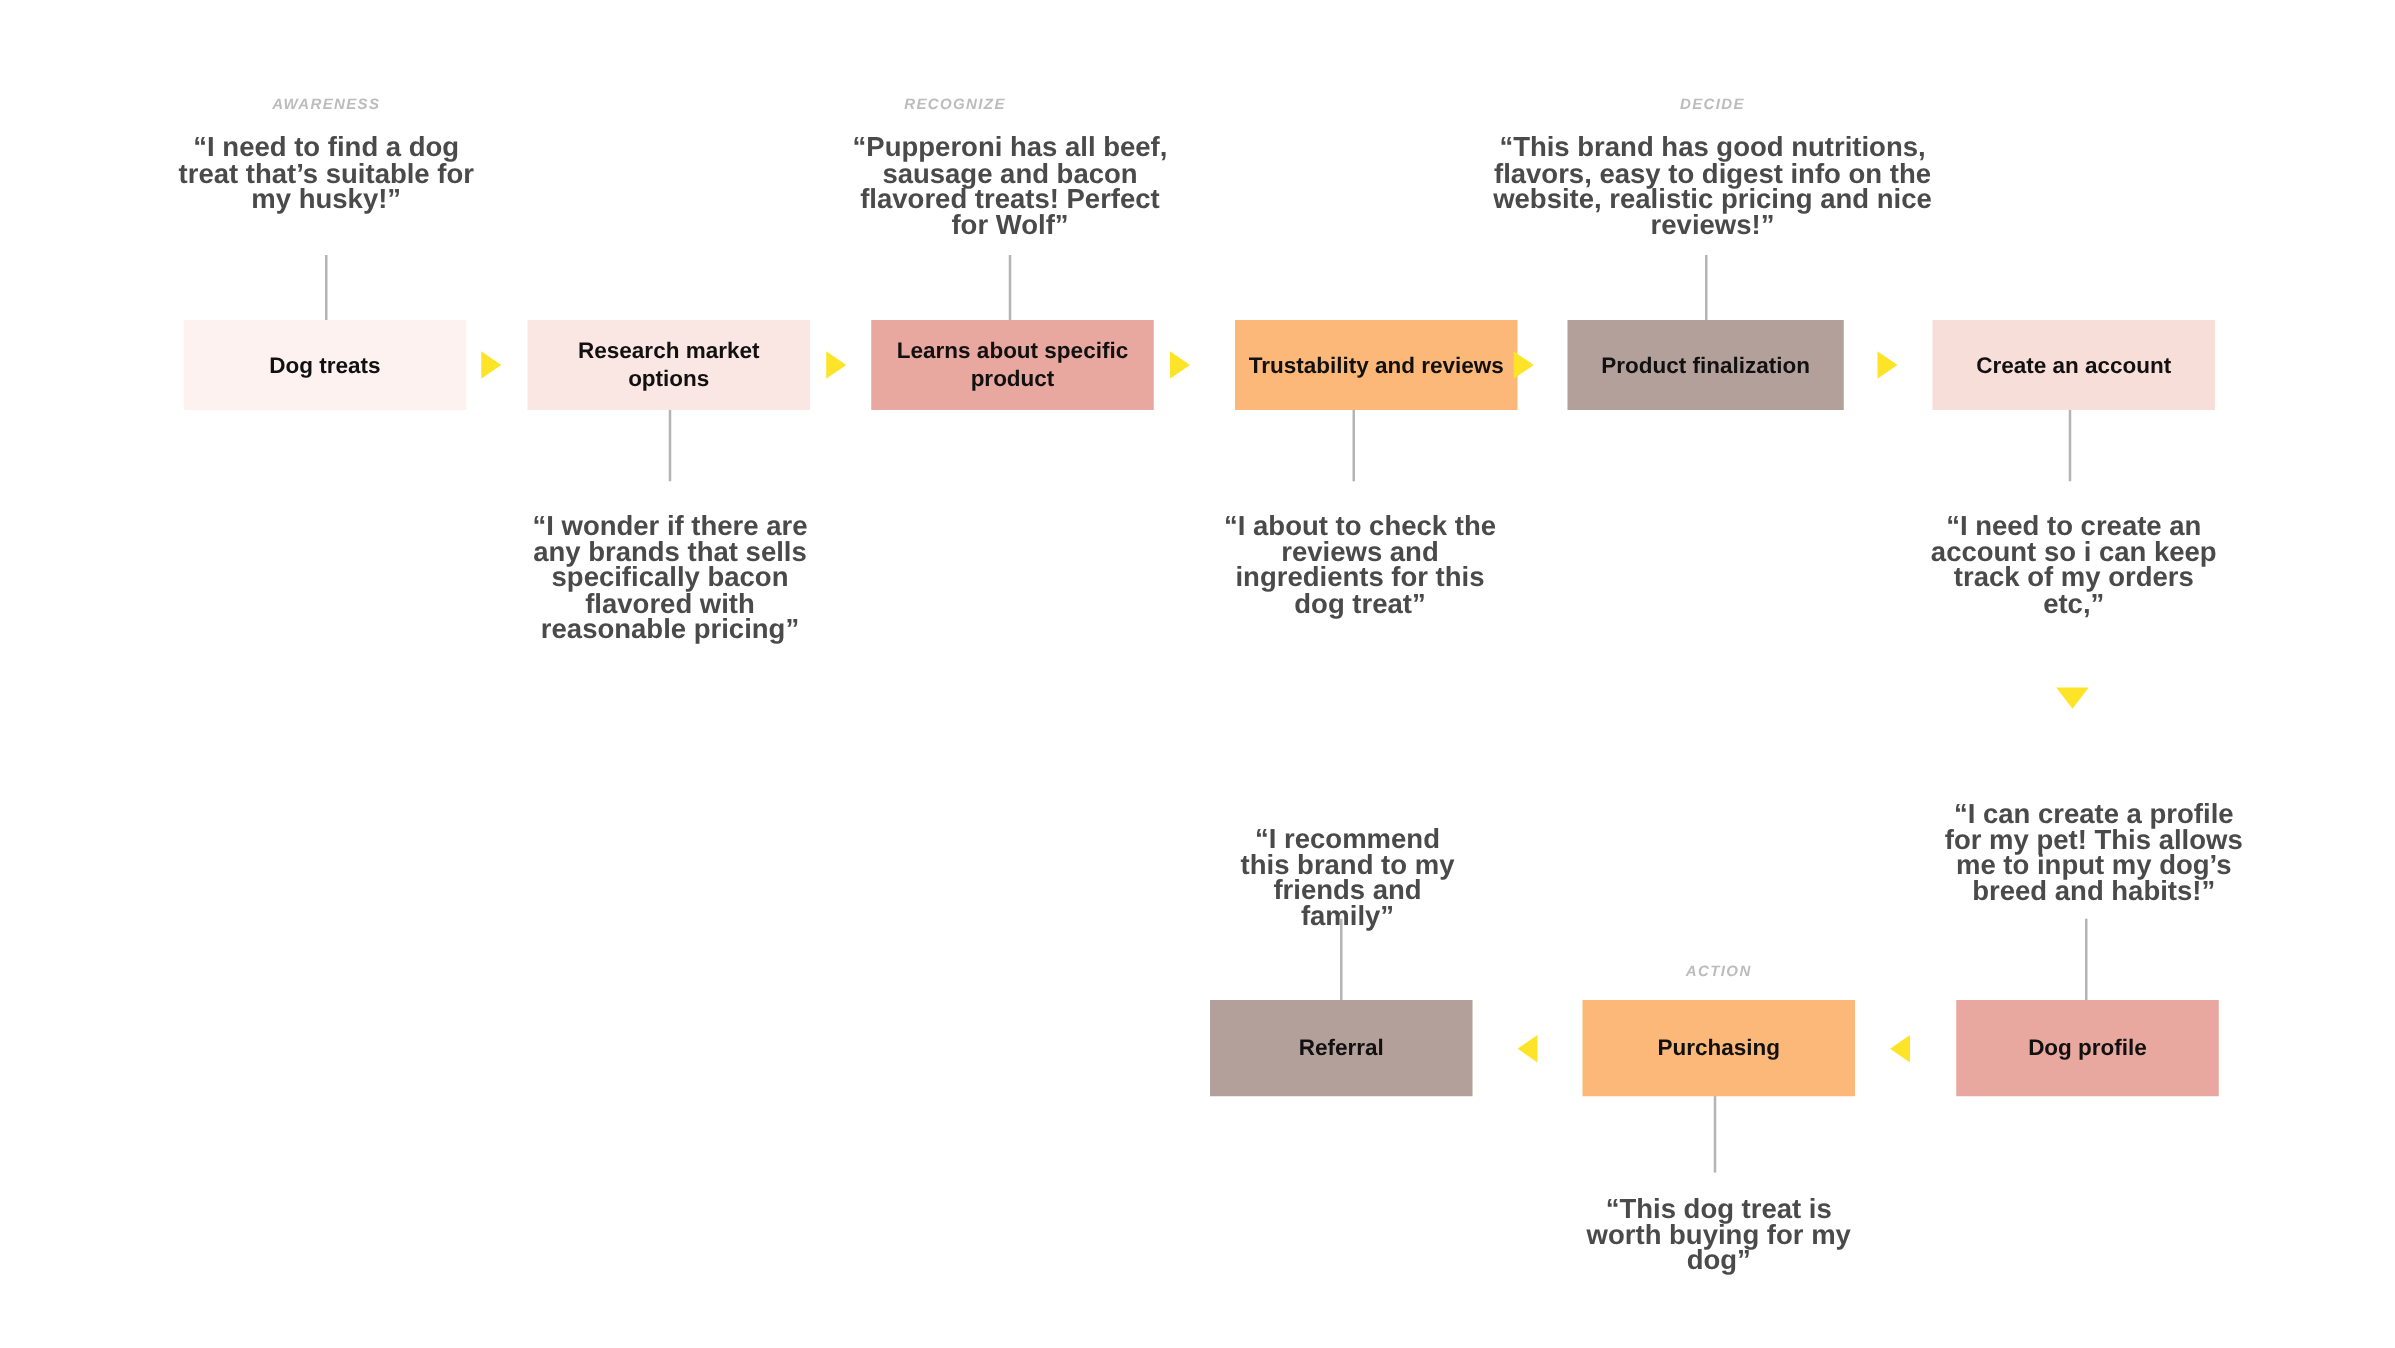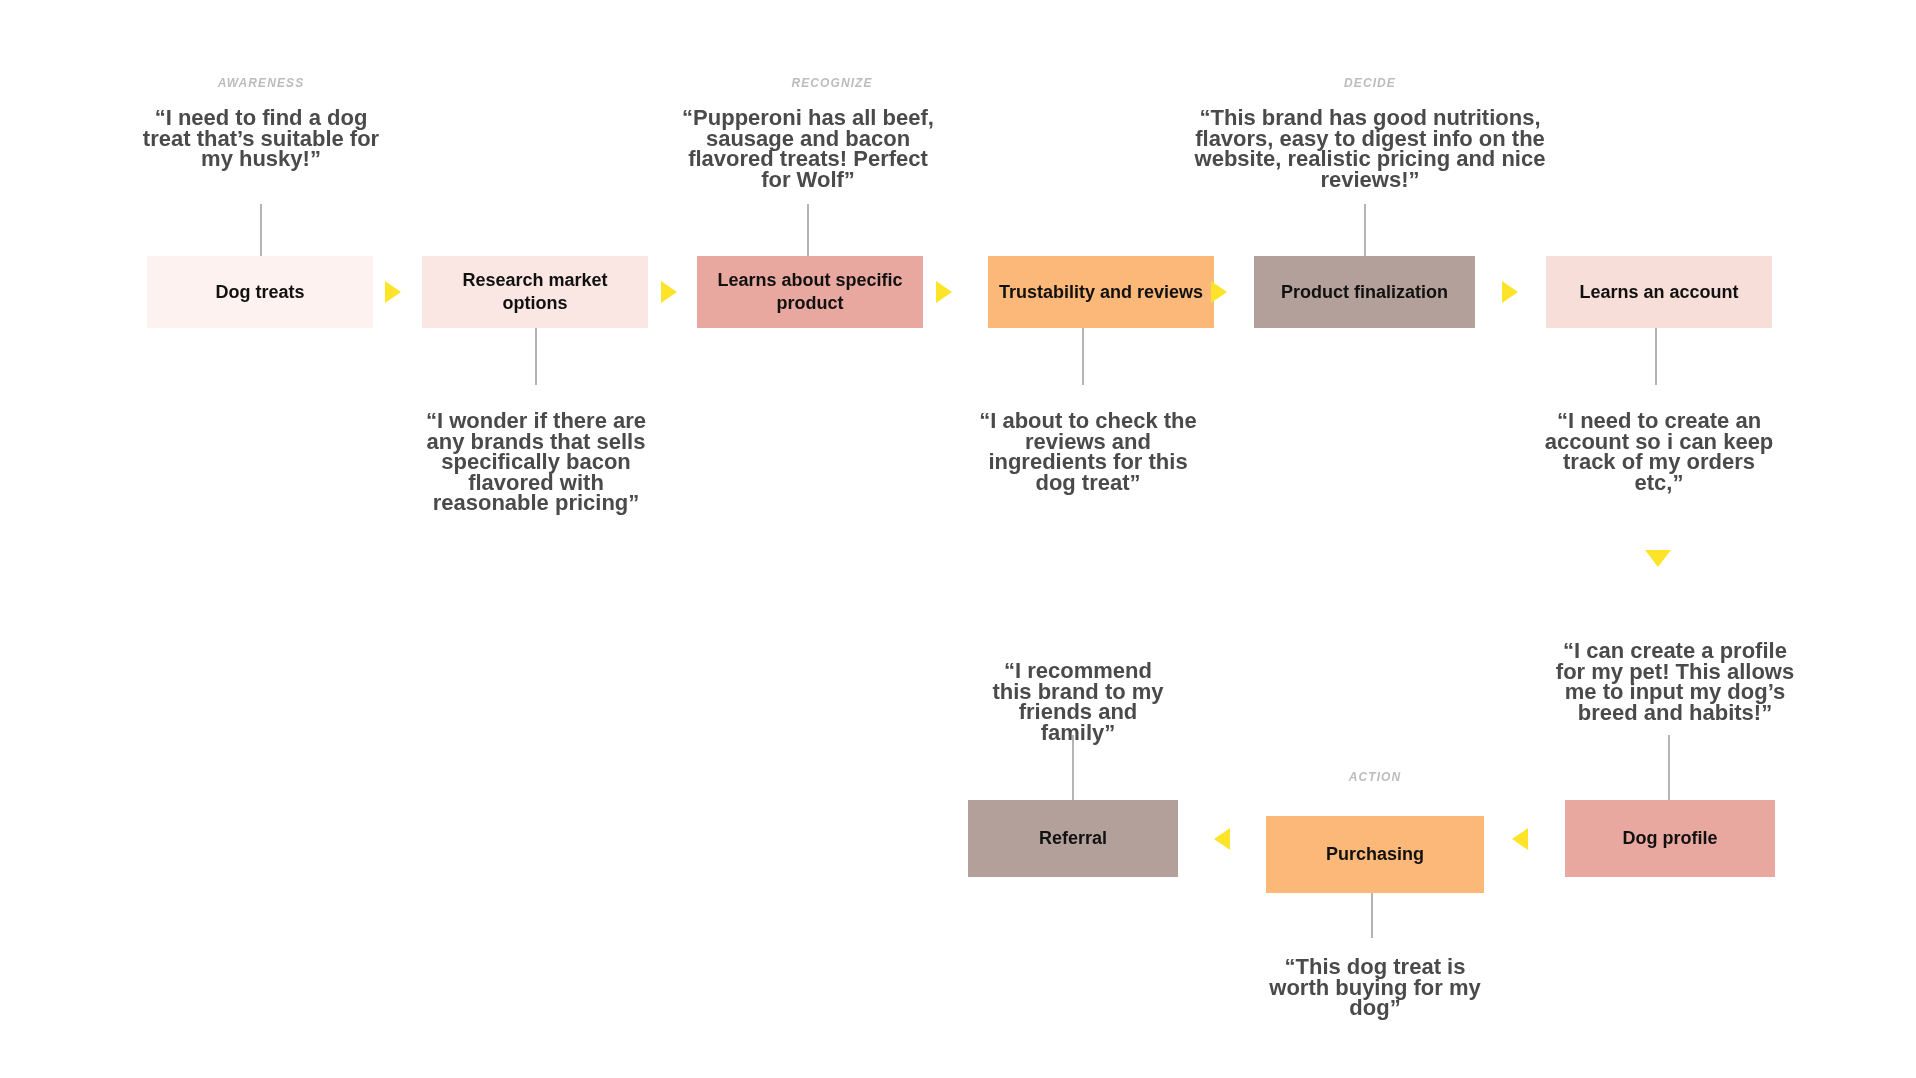--- a/index.html
+++ b/index.html
@@ -84,21 +84,21 @@
     border-left: 13px solid transparent;
     border-right: 13px solid transparent;
     border-top: 17px solid #fde428;
   }
 </style>
 </head>
 <body>
 
 <div id="canvas">
     <div class="stage-label" style="left: 261px; top: 76px;">AWARENESS</div>
-    <div class="stage-label" style="left: 832px; top: 76px;">RECOGNIZE</div>
+    <div class="stage-label" style="left: 764px; top: 76px;">RECOGNIZE</div>
     <div class="stage-label" style="left: 1370px; top: 76px;">DECIDE</div>
     <div class="stage-label" style="left: 1375px; top: 770px;">ACTION</div>
     <div class="connector" style="left: 260px; top: 204px; height: 54px;"></div>
     <div class="connector" style="left: 535px; top: 327px; height: 58px;"></div>
     <div class="connector" style="left: 807px; top: 204px; height: 54px;"></div>
     <div class="connector" style="left: 1082px; top: 327px; height: 58px;"></div>
     <div class="connector" style="left: 1364px; top: 204px; height: 54px;"></div>
     <div class="connector" style="left: 1655px; top: 327px; height: 58px;"></div>
     <div class="connector" style="left: 1072px; top: 735px; height: 67px;"></div>
     <div class="connector" style="left: 1371px; top: 876px; height: 62px;"></div>
@@ -110,23 +110,23 @@
     <div class="quote" style="left: 1370px; top: 108px; width: 380px;">“This brand has good nutritions, flavors, easy to digest info on the website, realistic pricing and nice reviews!”</div>
     <div class="quote" style="left: 1659px; top: 411px; width: 230px;">“I need to create an account so i can keep track of my orders etc,”</div>
     <div class="quote" style="left: 1078px; top: 661px; width: 190px;">“I recommend this brand to my friends and family”</div>
     <div class="quote" style="left: 1675px; top: 641px; width: 240px;">“I can create a profile for my pet! This allows me to input my dog’s breed and habits!”</div>
     <div class="quote" style="left: 1375px; top: 957px; width: 230px;">“This dog treat is worth buying for my dog”</div>
     <div class="node" style="left: 147px; top: 256px; width: 226px; height: 72px; background: rgb(253, 242, 239);">Dog treats</div>
     <div class="node" style="left: 422px; top: 256px; width: 226px; height: 72px; background: rgb(250, 230, 226);">Research market options</div>
     <div class="node" style="left: 697px; top: 256px; width: 226px; height: 72px; background: rgb(232, 167, 159);">Learns about specific product</div>
     <div class="node" style="left: 972px; top: 256px; width: 226px; height: 72px; background: rgb(252, 184, 120); margin-left: 16px;">Trustability and reviews</div>
     <div class="node" style="left: 1254px; top: 256px; width: 221px; height: 72px; background: rgb(180, 160, 155);">Product finalization</div>
-    <div class="node" style="left: 1546px; top: 256px; width: 226px; height: 72px; background: rgb(248, 222, 217);">Learns an account</div>
+    <div class="node" style="left: 1546px; top: 256px; width: 226px; height: 72px; background: rgb(248, 222, 217);">Create an account</div>
     <div class="node" style="left: 968px; top: 800px; width: 210px; height: 77px; background: rgb(180, 160, 155);">Referral</div>
-    <div class="node" style="left: 1266px; top: 800px; width: 218px; height: 77px; background: rgb(252, 184, 120); margin-top: 16px;">Purchasing</div>
+    <div class="node" style="left: 1266px; top: 800px; width: 218px; height: 77px; background: rgb(252, 184, 120);">Purchasing</div>
     <div class="node" style="left: 1565px; top: 800px; width: 210px; height: 77px; background: rgb(232, 167, 159);">Dog profile</div>
     <div class="arrow arrow-right" style="left: 385px; top: 281px;"></div>
     <div class="arrow arrow-right" style="left: 661px; top: 281px;"></div>
     <div class="arrow arrow-right" style="left: 936px; top: 281px;"></div>
     <div class="arrow arrow-right" style="left: 1211px; top: 281px;"></div>
     <div class="arrow arrow-right" style="left: 1502px; top: 281px;"></div>
     <div class="arrow arrow-down" style="left: 1645px; top: 550px;"></div>
     <div class="arrow arrow-left" style="left: 1512px; top: 828px;"></div>
     <div class="arrow arrow-left" style="left: 1214px; top: 828px;"></div>
   </div>

